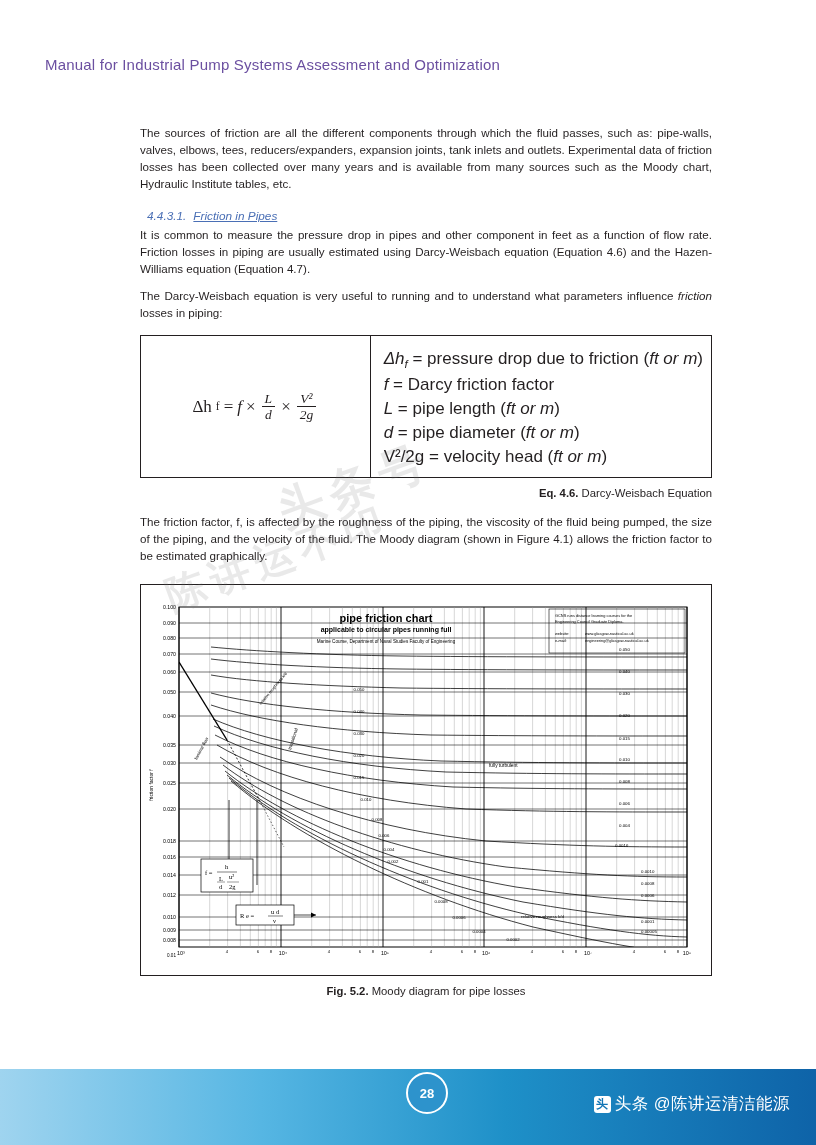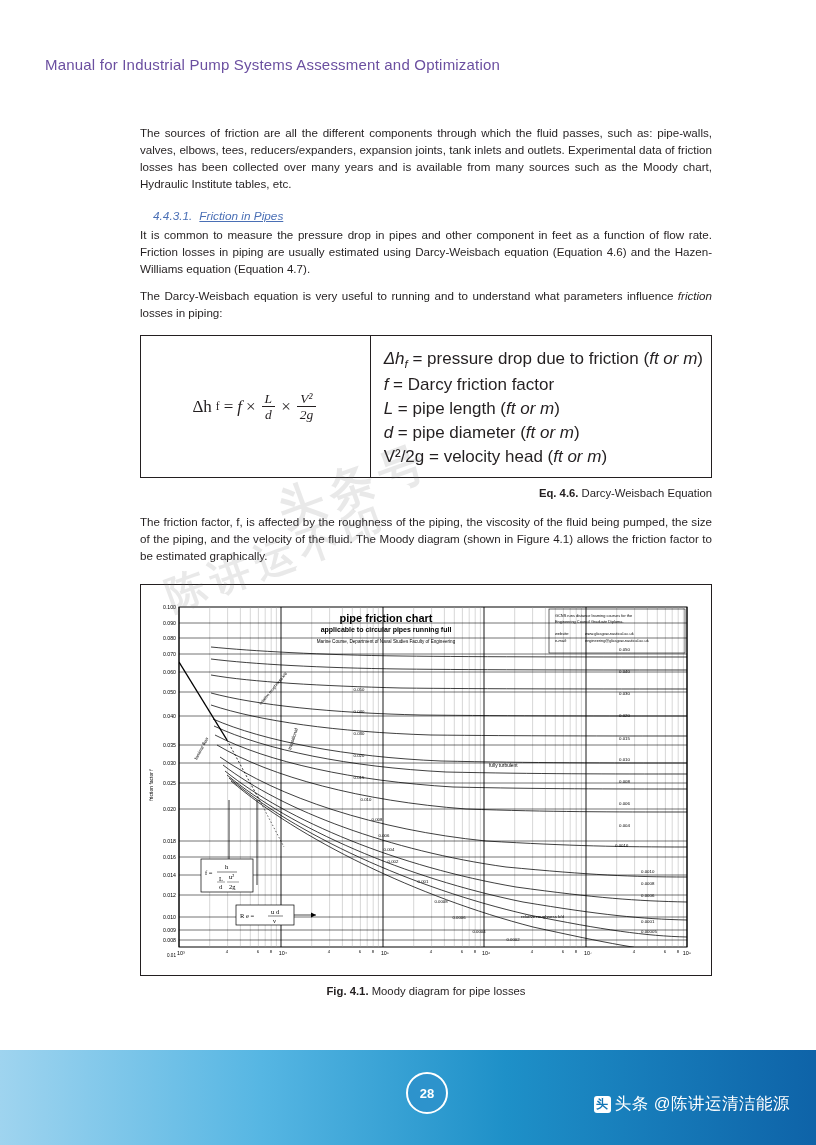--- a/index.html
+++ b/index.html
@@ -34,21 +34,21 @@
 
   p.body-text {
     margin: 0 0 0 0;
     font-size: 11.6px;
     line-height: 1.48;
     text-align: justify;
     color: #231f20;
   }
 
   .section-head {
-    margin: 16px 0 3px 13px;
+    margin: 16px 0 3px 7px;
     font-size: 11.8px;
     color: #4a6fb5;
     font-style: italic;
   }
   .section-head .num { margin-right: 7px; }
   .section-head .title { text-decoration: underline; }
 
   .spacer-10 { height: 10px; }
   .spacer-14 { height: 14px; }
 
@@ -120,21 +120,21 @@
 
   
   .chart-svg { position: absolute; inset: 0; }
 
   
   .footer {
     position: absolute;
     left: 0;
     bottom: 0;
     width: 816px;
-    height: 95px;
+    height: 76px;
     background: linear-gradient(90deg, #9fd4ef 0%, #56b6e3 32%, #1e90c8 62%, #0e63a8 100%);
   }
   .page-circle {
     position: absolute;
     left: 406px;
     bottom: 31px;
     width: 42px;
     height: 42px;
     border-radius: 50%;
     background: #2d93cc;
@@ -477,21 +477,21 @@
           <line x1="127" y1="331" x2="142" y2="331" stroke="#000" stroke-width="0.5"></line>
           <text x="132" y="338">ν</text>
         </g>
         <line x1="153" y1="330" x2="175" y2="330" stroke="#000" stroke-width="0.7"></line>
         <polygon points="175,330 170,327.5 170,332.5" fill="#000"></polygon>
 
         <text x="12" y="200" font-family="Liberation Sans, sans-serif" font-size="5" fill="#000" transform="rotate(-90 12 200)" text-anchor="middle">friction factor f</text>
       </svg>
     </div>
     <div class="figure-caption">
-      <b>Fig. 4.1.</b><span> Moody diagram for pipe losses</span>
+      <b>Fig. 5.2.</b><span> Moody diagram for pipe losses</span>
     </div>
   </div>
 </div>
 
 <div class="wm wm-1">头条号</div>
 <div class="wm wm-2">陈讲运不印</div>
 
 <div class="footer">
   <div class="page-circle">28</div>
   <div class="footer-brand">

